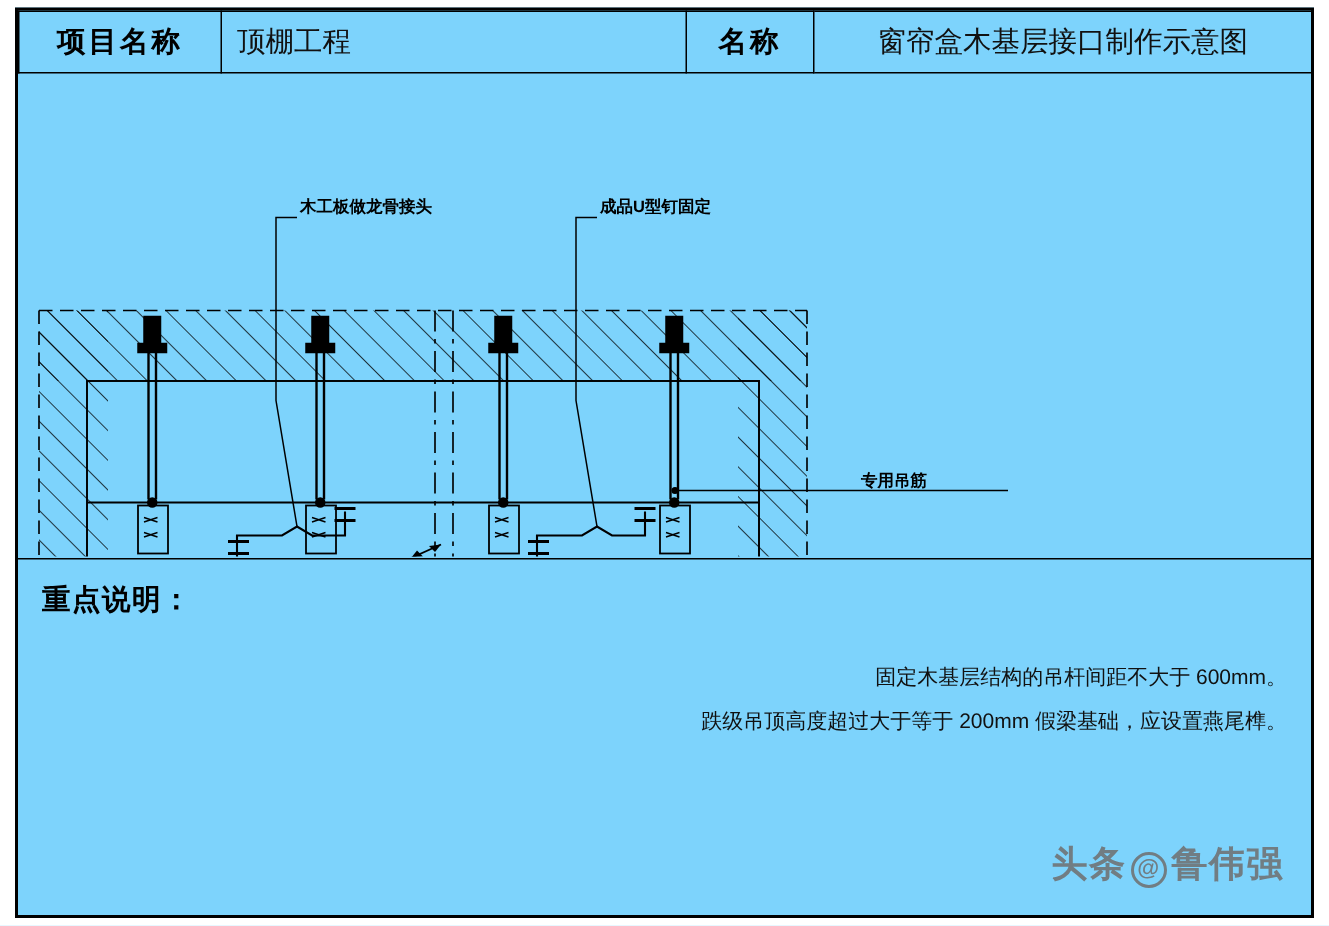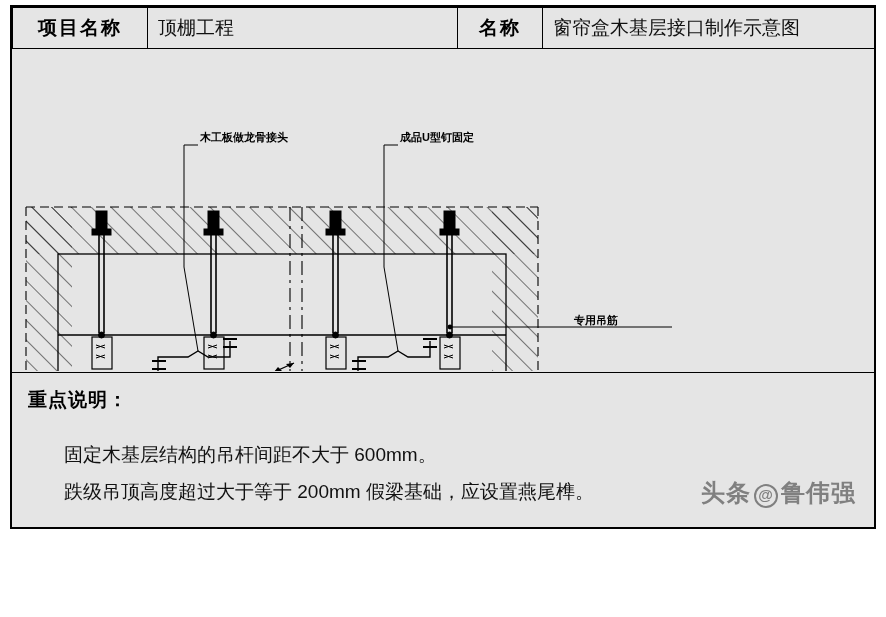--- a/index.html
+++ b/index.html
@@ -18,24 +18,24 @@
     background: #ffffff;
     overflow: hidden;
     box-sizing: border-box;
   }
   
   .sheet {
     position: absolute;
     left: 10px;
     top: 5px;
     width: 866px;
-    height: 524px;
+    height: 607px;
     border: 2px solid #000;
     box-sizing: border-box;
-    background: #e5e5e5;
+    background: #7dd3fc;
   }
   
   .hdr-table {
     position: absolute;
     left: 0;
     top: 0;
     width: 100%;
     border-collapse: collapse;
     table-layout: fixed;
   }
@@ -55,21 +55,21 @@
   }
   .val {
     text-align: left;
     font-weight: normal;
     color: #111;
     margin-top: 31px;
   }
   .c1 { width: 135px; }
   .c2 { width: 310px; }
   .c3 { width: 85px; text-align: center; }
-  .c4 { width: 332px; }
+  .c4 { width: 332px; text-align: center; }
 
   
   .draw-band {
     position: absolute;
     left: 0;
     top: 82px;
     width: 100%;
     height: 284px;
     border-bottom: 1.5px solid #000;
     box-sizing: border-box;
@@ -87,26 +87,27 @@
     padding: 14px 16px 0 16px;
     box-sizing: border-box;
   }
   .notes-title {
     font-size: 19px;
     font-weight: bold;
     letter-spacing: 1px;
     margin: 0 0 27px 0;
   }
   .note-line {
-    font-size: 19px;
+    font-size: 14px;
     line-height: 1.62;
     margin: 0 0 6px 0;
     text-indent: 36px;
     color: #111;
     white-space: nowrap;
+    text-align: right;
   }
   .note-line.wrap {
     white-space: normal;
     text-indent: 36px;
   }
   
   .watermark {
     position: absolute;
     right: 18px;
     bottom: 18px;

